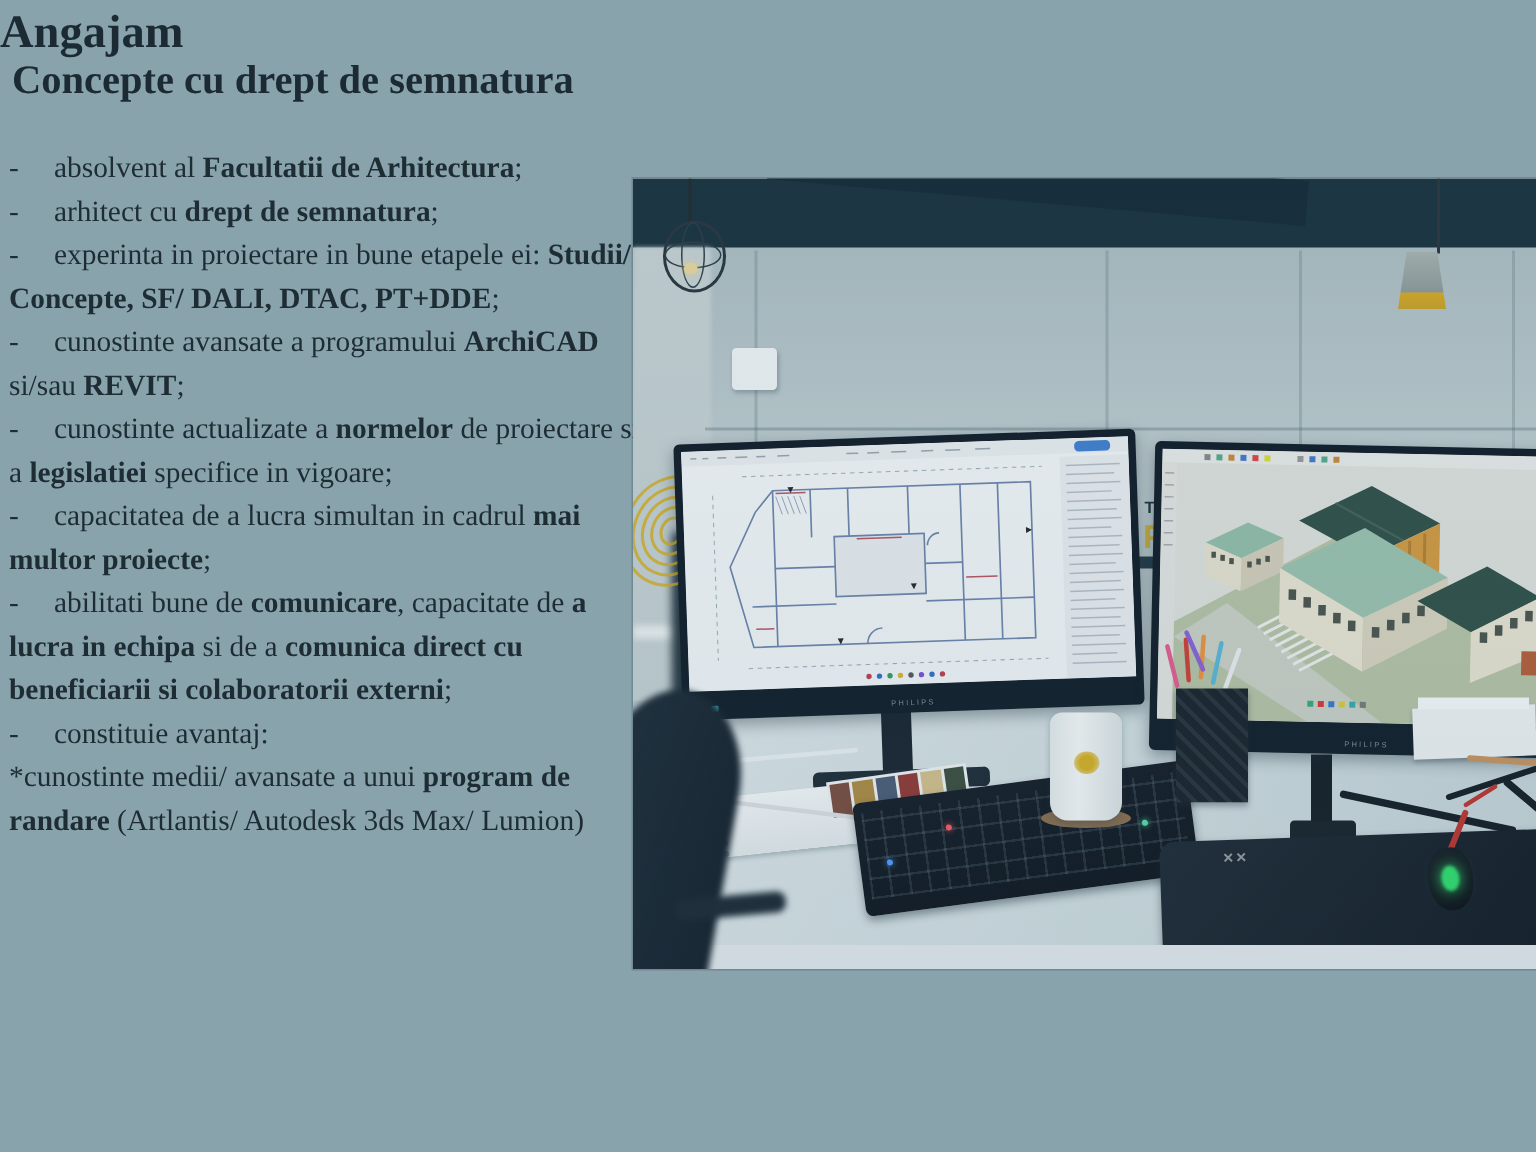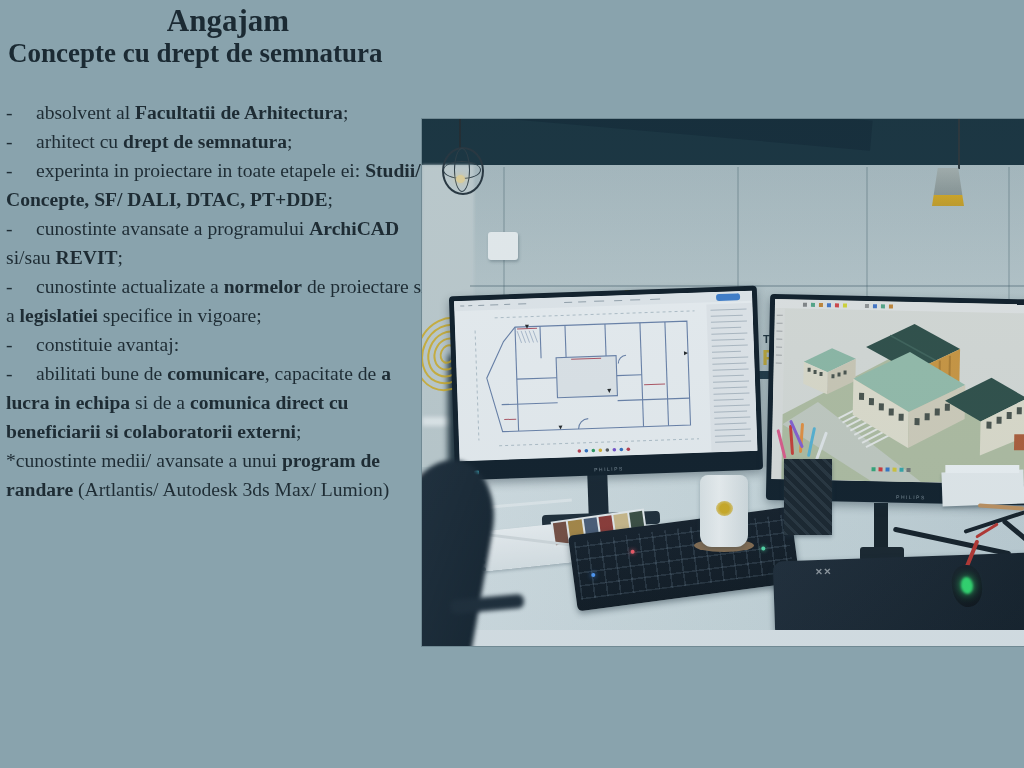--- a/index.html
+++ b/index.html
@@ -1,22 +1,22 @@
 <!DOCTYPE html>
 <html><head>
 <meta charset="utf-8">
 <style>
   html,body{margin:0;padding:0;}
   body{width:1024px;height:768px;overflow:hidden;background:#89a3ad;font-family:"Liberation Serif",serif;}
   .stage{position:relative;width:1024px;height:768px;background:#89a3ad;}
   .ab{position:absolute;}
 
   
-  .title{position:absolute;left:0;top:0;width:432px;margin:0;padding-top:3px;text-align:center;
-         font:bold 31px/36px "Liberation Serif",serif;color:#1b2a33;padding-left:12px;}
+  .title{position:absolute;left:0;top:0;width:432px;margin:0;padding-top:3px;text-align:left;
+         font:bold 31px/36px "Liberation Serif",serif;color:#1b2a33;}
   .subtitle{position:absolute;left:0;top:37px;width:432px;margin:0;padding-left:8px;
             font:bold 27px/32px "Liberation Serif",serif;color:#1b2a33;}
   .reqs{position:absolute;left:0;top:98px;width:434px;color:#1e2c34;
         font:19.6px/29px "Liberation Serif",serif;}
   .req{margin:0;padding-left:6px;}
   .req .b{font-weight:bold;}
   .dash{display:inline-block;width:30px;}
 
   
   .photo{position:absolute;left:422px;top:119px;width:602px;height:527px;overflow:hidden;
@@ -145,25 +145,26 @@
 <body>
 
 <div class="stage">
 
   <h1 class="title">Angajam</h1>
   <h2 class="subtitle">Concepte cu drept de semnatura</h2>
 
   <div class="reqs">
       <p class="req"><span class="dash">-</span><span>absolvent al </span><span class="b">Facultatii de Arhitectura</span><span>;</span></p>
       <p class="req"><span class="dash">-</span><span>arhitect cu </span><span class="b">drept de semnatura</span><span>;</span></p>
-      <p class="req"><span class="dash">-</span><span>experinta in proiectare in toate etapele ei: </span><span class="b">Studii/ Concepte, SF/ DALI, DTAC, PT+DDE</span><span>;</span></p>
+      <p class="req"><span class="dash">-</span><span>experinta in proiectare in bune etapele ei: </span><span class="b">Studii/ Concepte, SF/ DALI, DTAC, PT+DDE</span><span>;</span></p>
       <p class="req"><span class="dash">-</span><span>cunostinte avansate a programului </span><span class="b">ArchiCAD</span><span> si/sau </span><span class="b">REVIT</span><span>;</span></p>
       <p class="req"><span class="dash">-</span><span>cunostinte actualizate a </span><span class="b">normelor</span><span> de proiectare si a </span><span class="b">legislatiei</span><span> specifice in vigoare;</span></p>
+      <p class="req"><span class="dash">-</span><span>capacitatea de a lucra simultan in cadrul </span><span class="b">mai multor proiecte</span><span>;</span></p>
+      <p class="req"><span class="dash">-</span><span>abilitati bune de </span><span class="b">comunicare</span><span>, capacitate de </span><span class="b">a lucra in echipa</span><span> si de a </span><span class="b">comunica direct cu beneficiarii si colaboratorii externi</span><span>;</span></p>
       <p class="req"><span class="dash">-</span><span>constituie avantaj:</span></p>
-      <p class="req"><span class="dash">-</span><span>abilitati bune de </span><span class="b">comunicare</span><span>, capacitate de </span><span class="b">a lucra in echipa</span><span> si de a </span><span class="b">comunica direct cu beneficiarii si colaboratorii externi</span><span>;</span></p>
       <p class="req"><span>*cunostinte medii/ avansate a unui </span><span class="b">program de randare</span><span> (Artlantis/ Autodesk 3ds Max/ Lumion)</span></p>
     </div>
 
   <div class="photo">
 
     <div class="ab ceiling">
       <div class="ab beam"></div>
     </div>
     <div class="ab wall"></div>
     <div class="ab wall-left"></div>

